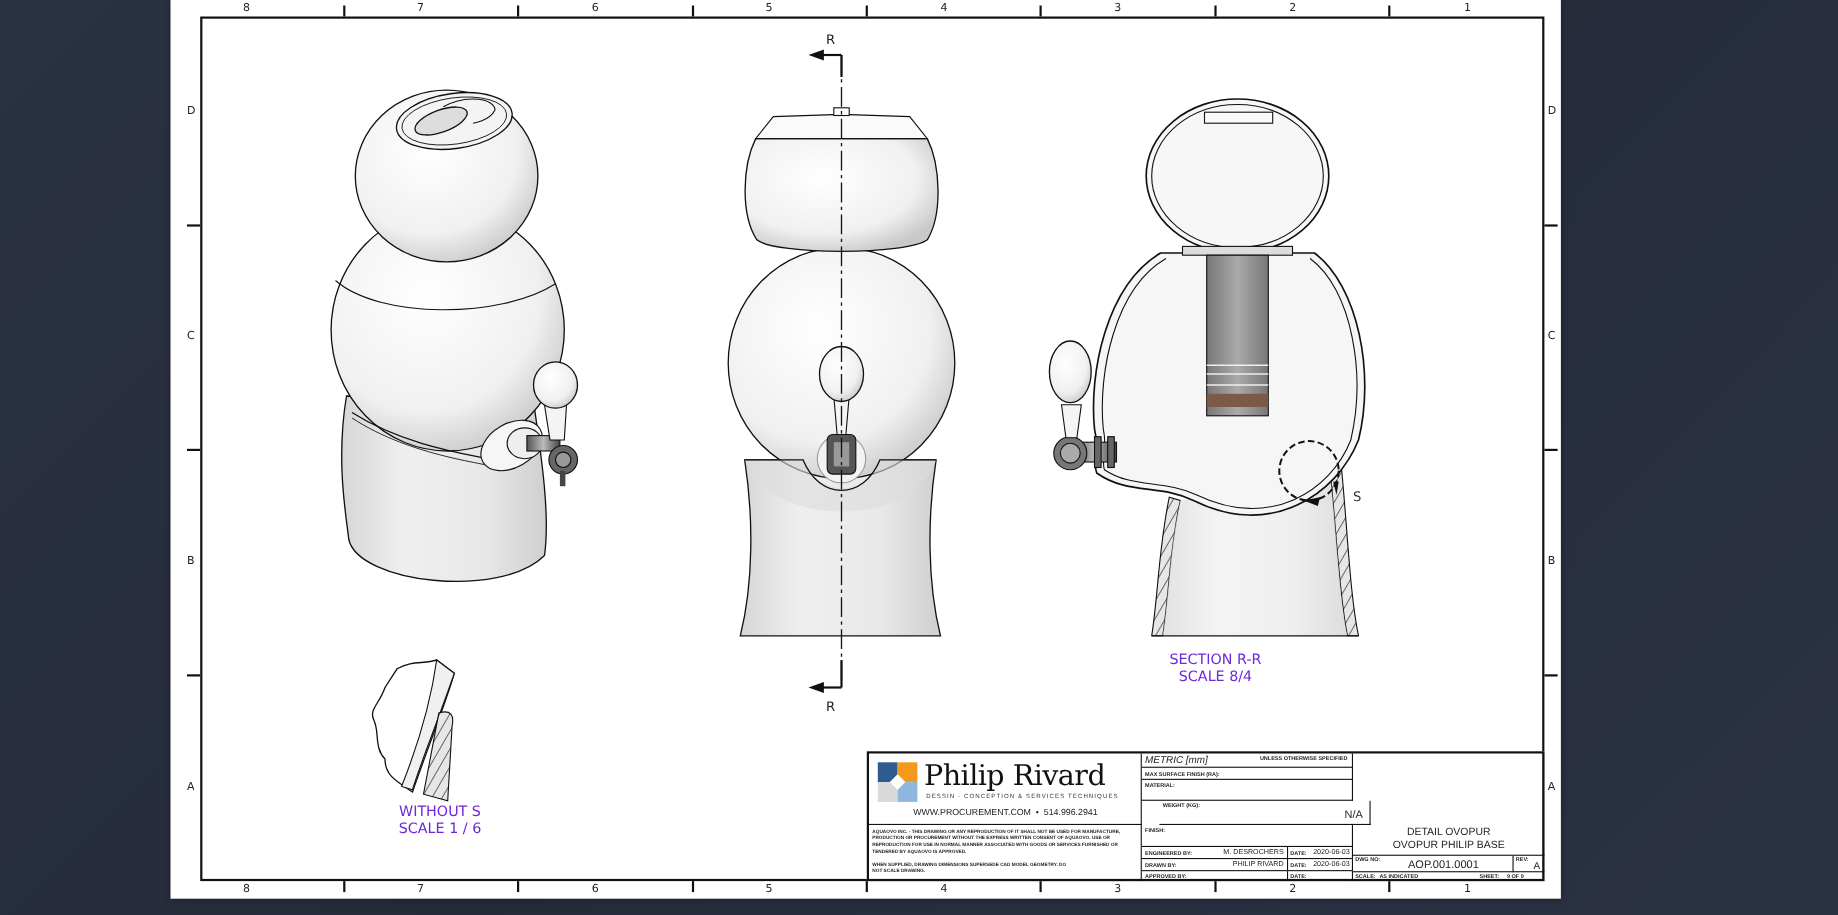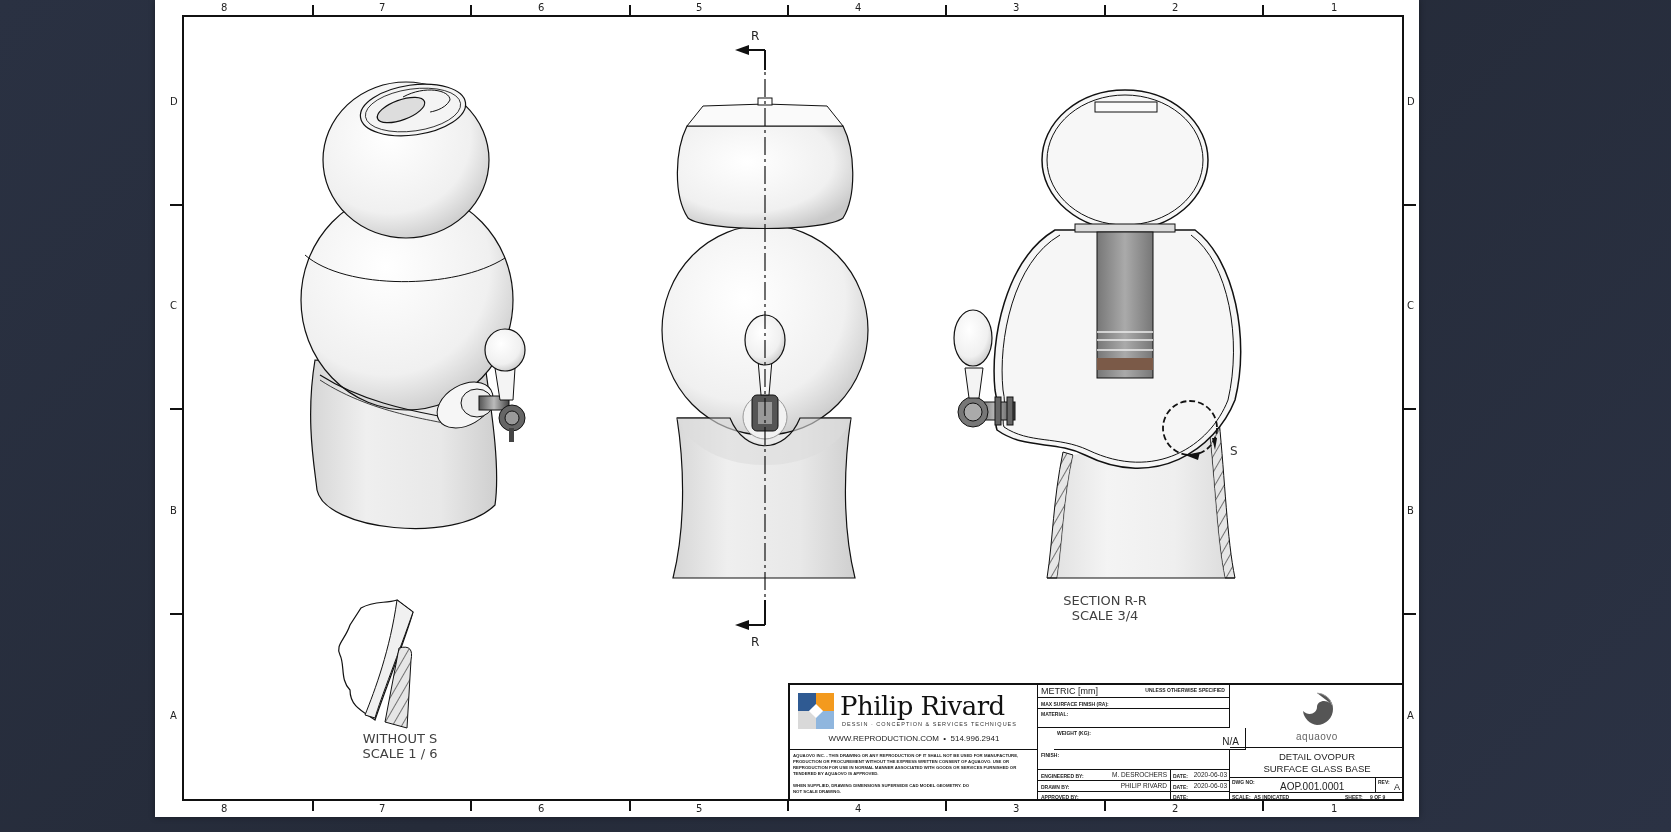--- a/index.html
+++ b/index.html
@@ -2,21 +2,21 @@
 <html><head>
 <meta charset="utf-8">
 <style>
   html,body{margin:0;padding:0;}
   body{width:1671px;height:832px;overflow:hidden;background:linear-gradient(135deg,#2a3142 0%,#252b39 50%,#2b3244 100%);font-family:"Liberation Sans",sans-serif;position:relative;}
   .sheet{position:absolute;left:155px;top:0;width:1264px;height:817px;background:#fff;box-shadow:0 0 6px rgba(0,0,0,.4);}
   .frame{position:absolute;left:27px;top:15px;width:1222px;height:786px;border:2px solid #111;box-sizing:border-box;}
   .zl{position:absolute;font-size:10px;color:#222;font-family:"DejaVu Sans",sans-serif;}
   .tk{position:absolute;background:#111;}
   svg.drawing{position:absolute;left:0;top:0;}
-  .label{position:absolute;text-align:center;font-size:13px;color:#404040;line-height:15px;font-family:"DejaVu Sans",sans-serif;}
+  .label{position:absolute;text-align:center;font-size:13px;color:#6d28d9;line-height:15px;font-family:"DejaVu Sans",sans-serif;}
   .tb{position:absolute;left:633px;top:683px;width:616px;height:118px;border:2px solid #111;box-sizing:border-box;background:#fff;font-family:"Liberation Sans",sans-serif;}
   .cell{position:absolute;box-sizing:border-box;border-right:1px solid #111;border-bottom:1px solid #111;overflow:hidden;}
   .tiny{font-size:5px;font-weight:bold;color:#222;text-transform:uppercase;position:absolute;}
   .small{font-size:7px;color:#222;position:absolute;}
   .val{font-size:9px;color:#222;position:absolute;}
 </style>
 </head>
 <body>
 
 <div class="sheet">
@@ -195,48 +195,48 @@
 
     <g>
       <path d="M206,608 C220,600 230,604 242,600 L258,612 C250,640 230,690 220,720 C205,710 195,705 195,690 C185,680 190,665 185,655 C180,645 190,640 195,625 Z" fill="#fff" stroke="#111" stroke-width="1.2"></path>
       <path d="M242,600 L258,612 C245,650 225,700 220,718 L210,715 C220,690 235,650 242,600 Z" fill="#f0f0f0" stroke="#111"></path>
       <path d="M244,648 C255,645 258,650 256,660 L252,728 L230,722 Z" fill="url(#hatch)" stroke="#111"></path>
     </g>
   </svg>
 
   <div class="label" style="left:885px;top:593px;width:130px">
     <div>SECTION R-R</div>
-    <div>SCALE 3/4</div>
+    <div>SCALE 8/4</div>
   </div>
   <div class="label" style="left:195px;top:731px;width:100px">
     <div>WITHOUT  S</div>
     <div>SCALE 1 / 6</div>
   </div>
 
   <div class="tb">
 
     <div class="cell" style="left:0;top:0;width:248px;height:65px">
       <div style="position:absolute;left:8px;top:8px;width:36px;height:36px;">
         <div style="position:absolute;left:0;top:0;width:18px;height:18px;background:#2f5a92;"></div>
         <div style="position:absolute;left:18px;top:0;width:18px;height:18px;background:#f39a1e;"></div>
         <div style="position:absolute;left:0;top:18px;width:18px;height:18px;background:#d9d9d9;"></div>
         <div style="position:absolute;left:18px;top:18px;width:18px;height:18px;background:#8fb6de;"></div>
         <div style="position:absolute;left:13px;top:13px;width:10px;height:10px;background:#fff;transform:rotate(45deg);"></div>
       </div>
       <div style="position:absolute;left:50px;top:6px;font-family:'DejaVu Serif',serif;font-size:26px;color:#111;letter-spacing:-0.5px;">Philip Rivard</div>
       <div style="position:absolute;left:52px;top:36px;font-size:5.5px;letter-spacing:1px;color:#333;white-space:nowrap;">DESSIN · CONCEPTION &amp; SERVICES TECHNIQUES</div>
-      <div style="position:absolute;left:0;width:248px;text-align:center;top:49px;font-size:8px;color:#222;white-space:pre;">WWW.REPRODUCTION.COM  •  514.996.2941</div>
+      <div style="position:absolute;left:0;width:248px;text-align:center;top:49px;font-size:8px;color:#222;white-space:pre;">WWW.PROCUREMENT.COM  •  514.996.2941</div>
     </div>
     <div class="cell" style="left:0;top:65px;width:248px;height:51px;border-bottom:none">
       <div style="position:absolute;left:3px;top:3px;width:242px;font-size:4.3px;font-weight:bold;line-height:6px;color:#222;">AQUAOVO INC. - THIS DRAWING OR ANY REPRODUCTION OF IT SHALL NOT BE USED FOR MANUFACTURE, PRODUCTION OR PROCUREMENT WITHOUT THE EXPRESS WRITTEN CONSENT OF AQUAOVO. USE OR REPRODUCTION FOR USE IN NORMAL MANNER ASSOCIATED WITH GOODS OR SERVICES FURNISHED OR TENDERED BY AQUAOVO IS APPROVED.</div>
       <div style="position:absolute;left:3px;top:33px;width:180px;font-size:4.3px;font-weight:bold;line-height:6px;color:#222;">WHEN SUPPLIED, DRAWING DIMENSIONS SUPERSEDE CAD MODEL GEOMETRY. DO NOT SCALE DRAWING.</div>
     </div>
 
     <div class="cell" style="left:248px;top:0;width:192px;height:13px">
-      <span class="val" style="left:3px;top:1px;">METRIC [mm]</span>
+      <span class="val" style="left:3px;top:1px;font-style:italic;">METRIC [mm]</span>
       <span class="tiny" style="right:4px;top:2px;">UNLESS OTHERWISE SPECIFIED</span>
     </div>
     <div class="cell" style="left:248px;top:13px;width:192px;height:11px">
       <span class="tiny" style="left:3px;top:3px;">MAX SURFACE FINISH (Ra):</span>
     </div>
     <div class="cell" style="left:248px;top:24px;width:192px;height:19px">
       <span class="tiny" style="left:3px;top:2px;">MATERIAL:</span>
     </div>
     <div class="cell" style="left:264px;top:43px;width:192px;height:22px">
       <span class="tiny" style="left:3px;top:2px;">WEIGHT (Kg):</span>
@@ -261,30 +261,23 @@
       <span class="tiny" style="left:2px;top:3px;">DATE:</span>
       <span class="small" style="right:2px;top:1px;font-size:6.5px;">2020-06-03</span>
     </div>
     <div class="cell" style="left:248px;top:107px;width:133px;height:9px;border-bottom:none">
       <span class="tiny" style="left:3px;top:2px;">APPROVED BY:</span>
     </div>
     <div class="cell" style="left:381px;top:107px;width:59px;height:9px;border-bottom:none">
       <span class="tiny" style="left:2px;top:2px;">DATE:</span>
     </div>
 
-    <div class="cell" style="left:440px;top:0;width:174px;height:63px;border-right:none">
-      <svg width="40" height="40" viewBox="0 0 40 40" style="position:absolute;left:67px;top:4px">
-        <path d="M20,4 A16,16 0 0 1 20,36 A16,16 0 0 1 6,22 C12,28 20,24 20,18 C20,12 28,10 33,14" fill="#555"></path>
-        <path d="M20,4 A16,16 0 0 1 35,16" fill="none" stroke="#aaa" stroke-width="0.8"></path>
-      </svg>
-      <div style="position:absolute;left:0;width:174px;text-align:center;top:46px;font-size:10px;color:#666;letter-spacing:0.5px;">aquaovo</div>
-    </div>
     <div class="cell" style="left:440px;top:63px;width:174px;height:30px;border-right:none">
       <div style="position:absolute;left:0;width:174px;text-align:center;top:3px;font-size:9.5px;color:#222;">DETAIL OVOPUR</div>
-      <div style="position:absolute;left:0;width:174px;text-align:center;top:15px;font-size:9.5px;color:#222;">SURFACE GLASS BASE</div>
+      <div style="position:absolute;left:0;width:174px;text-align:center;top:15px;font-size:9.5px;color:#222;">OVOPUR PHILIP BASE</div>
     </div>
     <div class="cell" style="left:440px;top:93px;width:146px;height:15px">
       <span class="tiny" style="left:2px;top:1px;">DWG NO:</span>
       <span class="val" style="left:50px;top:3px;font-size:10px;">AOP.001.0001</span>
     </div>
     <div class="cell" style="left:586px;top:93px;width:28px;height:15px;border-right:none">
       <span class="tiny" style="left:2px;top:1px;">REV:</span>
       <span class="val" style="right:4px;top:4px;">A</span>
     </div>
     <div class="cell" style="left:440px;top:108px;width:174px;height:8px;border:none">

